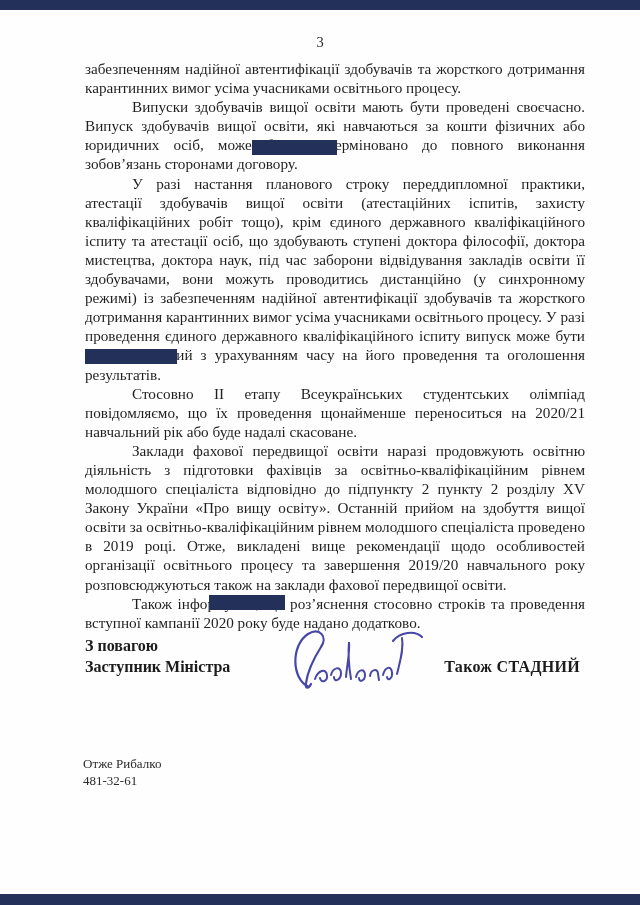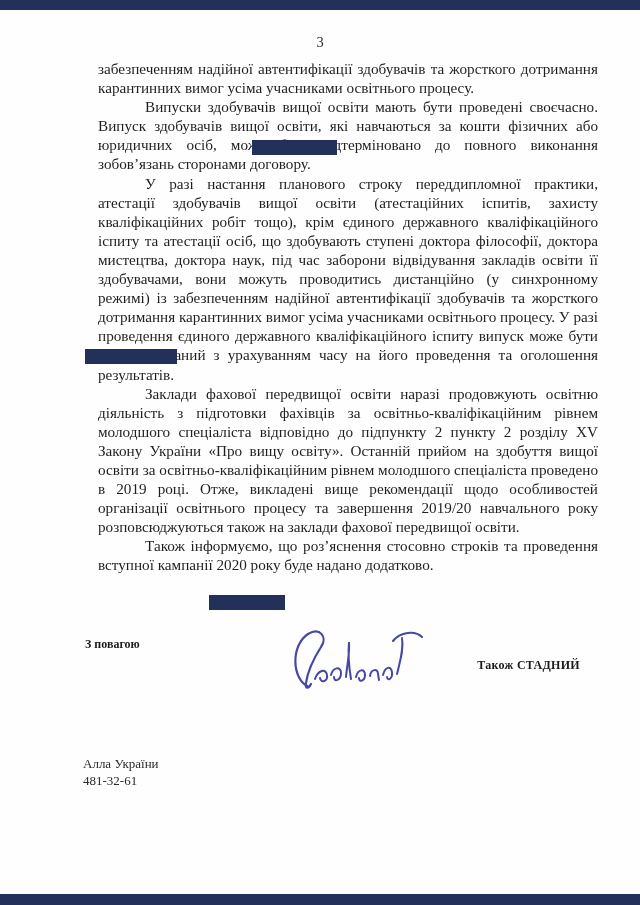--- a/index.html
+++ b/index.html
@@ -17,34 +17,34 @@
   }
   .page-number {
     position: absolute;
     top: 34px; left: 0; width: 640px;
     text-align: center;
     font-size: 14.5px;
     color: #2a2a2a;
   }
   .content {
     position: absolute;
-    top: 59px; left: 98px;
+    top: 59px; left: 85px;
     width: 500px;
     font-size: 15.2px;
     line-height: 19.1px;
     text-align: justify;
     color: #1f1f1f;
   }
   .content p { margin: 0; padding: 0; }
   .content p.indent { text-indent: 47px; }
   .sig-block {
     position: absolute;
     top: 637px; left: 85px;
     width: 497px; height: 70px;
-    font-size: 12px;
+    font-size: 16px;
     font-weight: bold;
     color: #1b1b1b;
   }
   .sig-closing { position: absolute; top: 0; left: 0; white-space: nowrap; }
   .sig-position { position: absolute; top: 21px; left: 0; white-space: nowrap; }
   .sig-name { position: absolute; top: 21px; right: 2px; white-space: nowrap; letter-spacing: 0.3px; }
   .sig-script {
     position: absolute;
     top: -12px; left: 198px;
     width: 152px; height: 72px;
@@ -74,40 +74,42 @@
       <div class="scan-mark" style="left: 85px; top: 349px; width: 92px; height: 15px; background: rgb(34, 48, 90);"></div>
       <div class="scan-mark" style="left: 209px; top: 595px; width: 76px; height: 15px; background: rgb(34, 48, 90);"></div>
     </div>
 
   <div class="page-number">3</div>
 
   <div class="content">
     <p>забезпеченням надійної автентифікації здобувачів та жорсткого дотримання карантинних вимог усіма учасниками освітнього процесу.</p>
     <p class="indent">Випуски здобувачів вищої освіти мають бути проведені своєчасно. Випуск здобувачів вищої освіти, які навчаються за кошти фізичних або юридичних осіб, може бути відтерміновано до повного виконання зобов’язань сторонами договору.</p>
     <p class="indent">У разі настання планового строку переддипломної практики, атестації здобувачів вищої освіти (атестаційних іспитів, захисту кваліфікаційних робіт тощо), крім єдиного державного кваліфікаційного іспиту та атестації осіб, що здобувають ступені доктора філософії, доктора мистецтва, доктора наук, під час заборони відвідування закладів освіти її здобувачами, вони можуть проводитись дистанційно (у синхронному режимі) із забезпеченням надійної автентифікації здобувачів та жорсткого дотримання карантинних вимог усіма учасниками освітнього процесу. У разі проведення єдиного державного кваліфікаційного іспиту випуск може бути відтермінований з урахуванням часу на його проведення та оголошення результатів.</p>
+    <p class="indent">Стосовно II етапу Всеукраїнських студентських олімпіад повідомляємо, що їх проведення щонайменше переноситься на 2020/21 навчальний рік або буде надалі скасоване.</p>
     <p class="indent">Заклади фахової передвищої освіти наразі продовжують освітню діяльність з підготовки фахівців за освітньо-кваліфікаційним рівнем молодшого спеціаліста відповідно до підпункту 2 пункту 2 розділу XV Закону України «Про вищу освіту». Останній прийом на здобуття вищої освіти за освітньо-кваліфікаційним рівнем молодшого спеціаліста проведено в 2019 році. Отже, викладені вище рекомендації щодо особливостей організації освітнього процесу та завершення 2019/20 навчального року розповсюджуються також на заклади фахової передвищої освіти.</p>
     <p class="indent">Також інформуємо, що роз’яснення стосовно строків та проведення вступної кампанії 2020 року буде надано додатково.</p>
   </div>
 
   <div class="sig-block">
     <div class="sig-closing">З повагою</div>
+    <div class="sig-position">Заступник Міністра</div>
     <div class="sig-script">
       <svg width="152" height="72" viewBox="0 0 152 72" fill="none" xmlns="http://www.w3.org/2000/svg">
         <path class="sig-stroke" d="M26,62 C8,54 8,20 25,9 C37,2 45,12 38,22 C31,33 25,44 23,58 C22,63 25,65 28,59" stroke-width="2.2" stroke-linecap="round" fill="none" stroke="#4747a8"></path>
         <path class="sig-stroke" d="M32,54 C35,45 43,43 44,50 C45,56 38,59 37,53" stroke-width="2" stroke-linecap="round" fill="none" stroke="#4747a8"></path>
         <path class="sig-stroke" d="M48,50 C50,42 58,41 58,48 C58,55 51,58 51,52" stroke-width="2" stroke-linecap="round" fill="none" stroke="#4747a8"></path>
         <path class="sig-stroke" d="M63,52 C64,40 67,28 66,17 C65,28 66,42 68,54" stroke-width="2" stroke-linecap="round" fill="none" stroke="#4747a8"></path>
         <path class="sig-stroke" d="M73,52 C75,44 82,43 82,50 C82,56 76,58 76,53" stroke-width="2" stroke-linecap="round" fill="none" stroke="#4747a8"></path>
         <path class="sig-stroke" d="M87,51 C88,44 95,43 95,49 L96,55" stroke-width="2" stroke-linecap="round" fill="none" stroke="#4747a8"></path>
         <path class="sig-stroke" d="M100,50 C102,42 108,40 109,47 C110,53 105,57 104,52" stroke-width="2" stroke-linecap="round" fill="none" stroke="#4747a8"></path>
         <path class="sig-stroke" d="M114,49 C117,36 121,24 119,13" stroke-width="2" stroke-linecap="round" fill="none" stroke="#4747a8"></path>
         <path class="sig-stroke" d="M110,16 C117,7 132,5 139,12" stroke-width="2.2" stroke-linecap="round" fill="none" stroke="#4747a8"></path>
       </svg>
     </div>
     <div class="sig-name">Також СТАДНИЙ</div>
   </div>
 
   <div class="footer">
-    <div>Алла України</div>
+    <div>Отже Рибалко</div>
     <div>481-32-61</div>
   </div>
 
 </div>
 
 </body></html>

